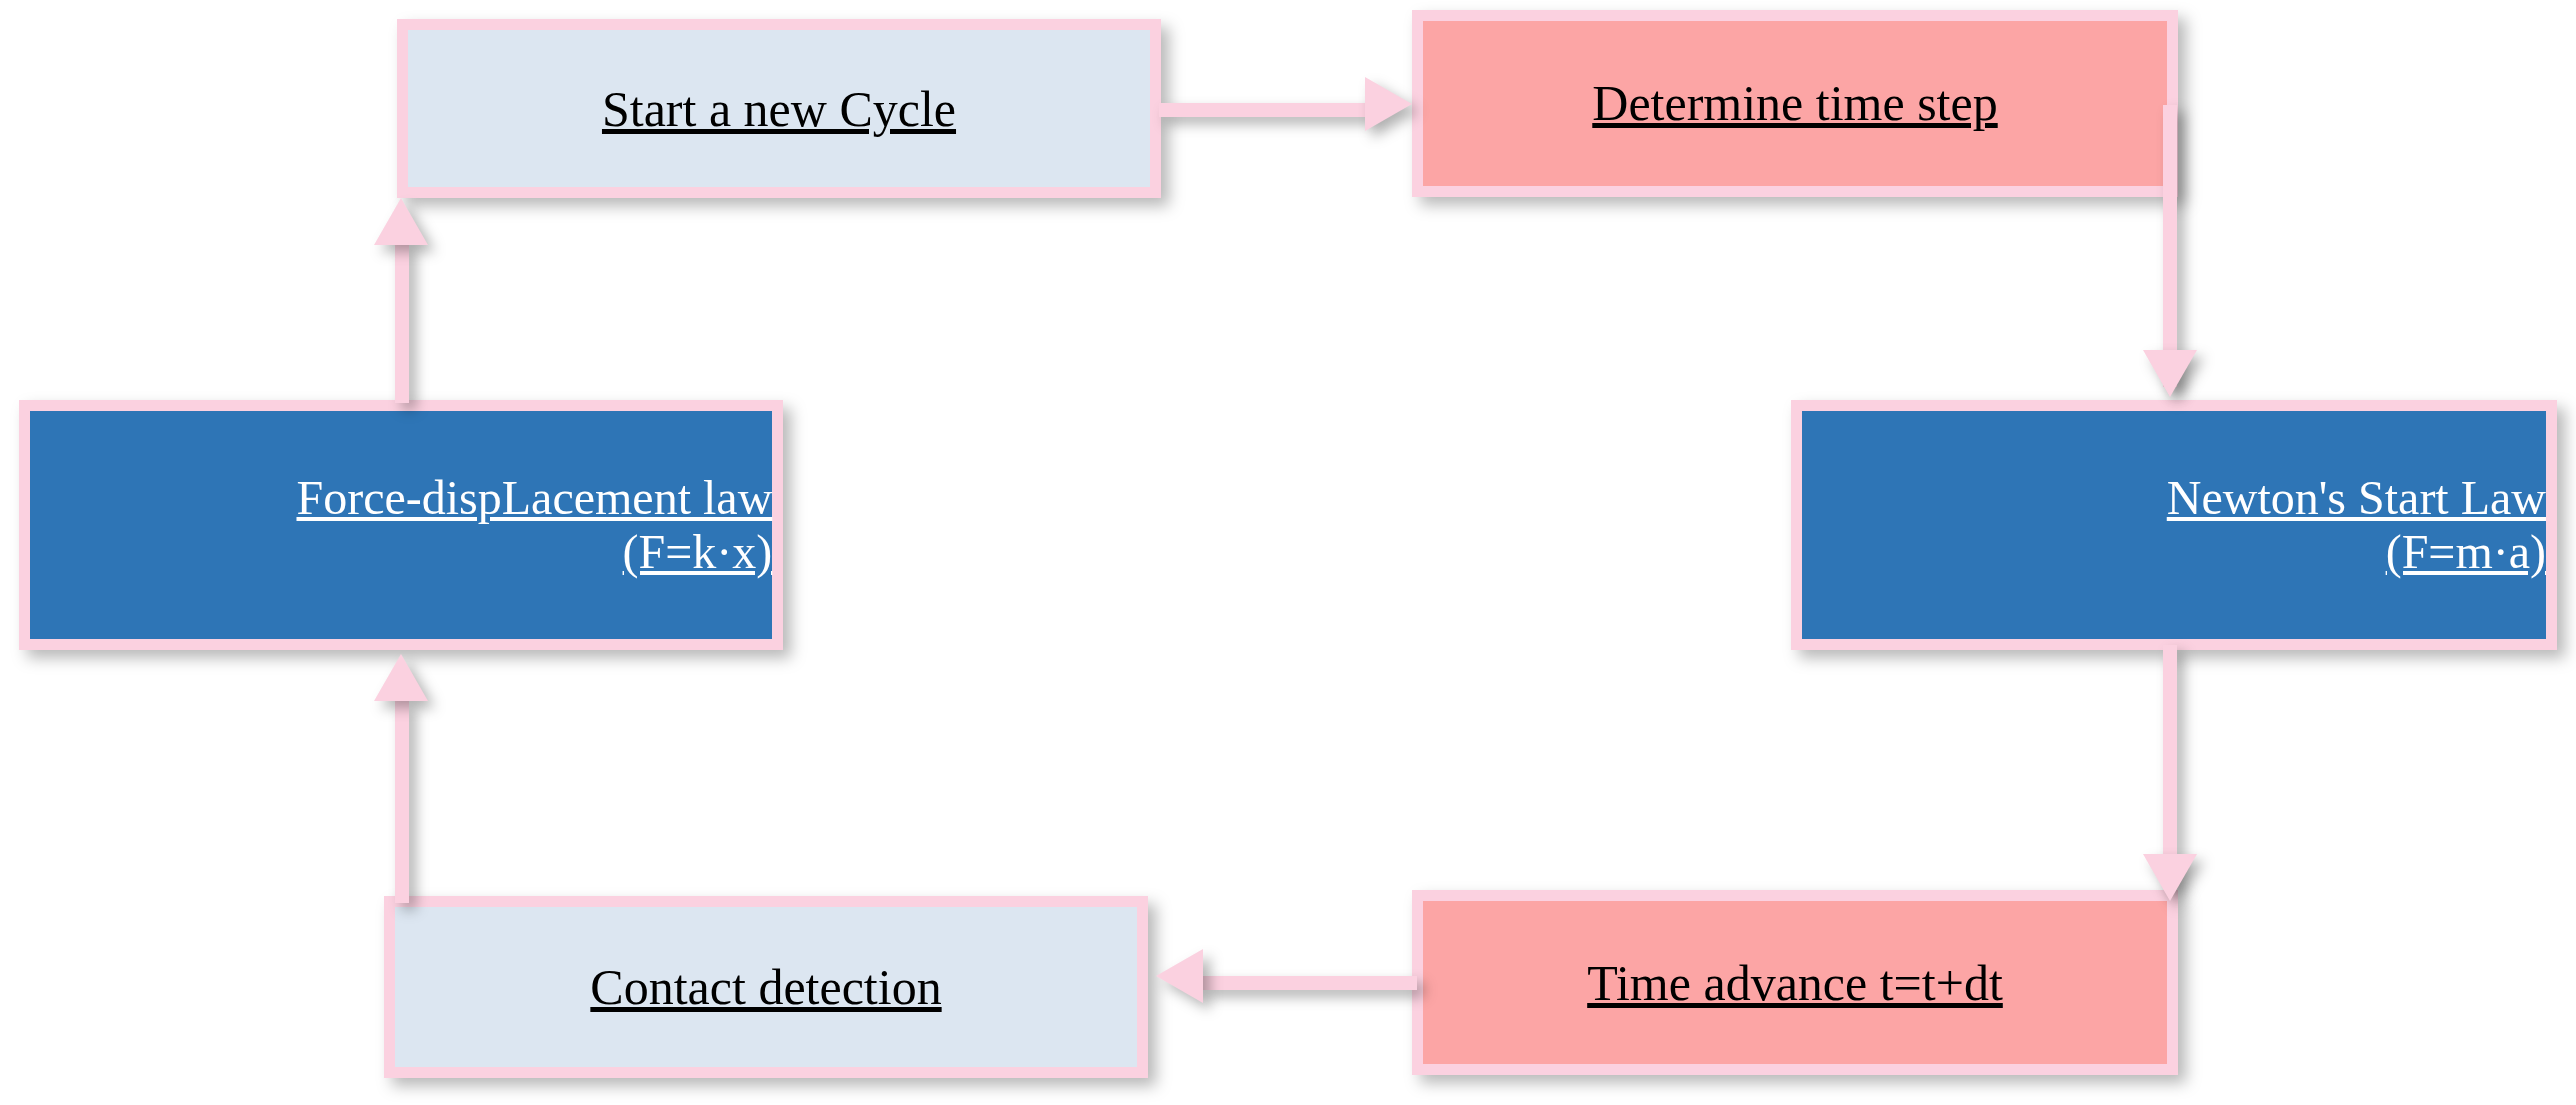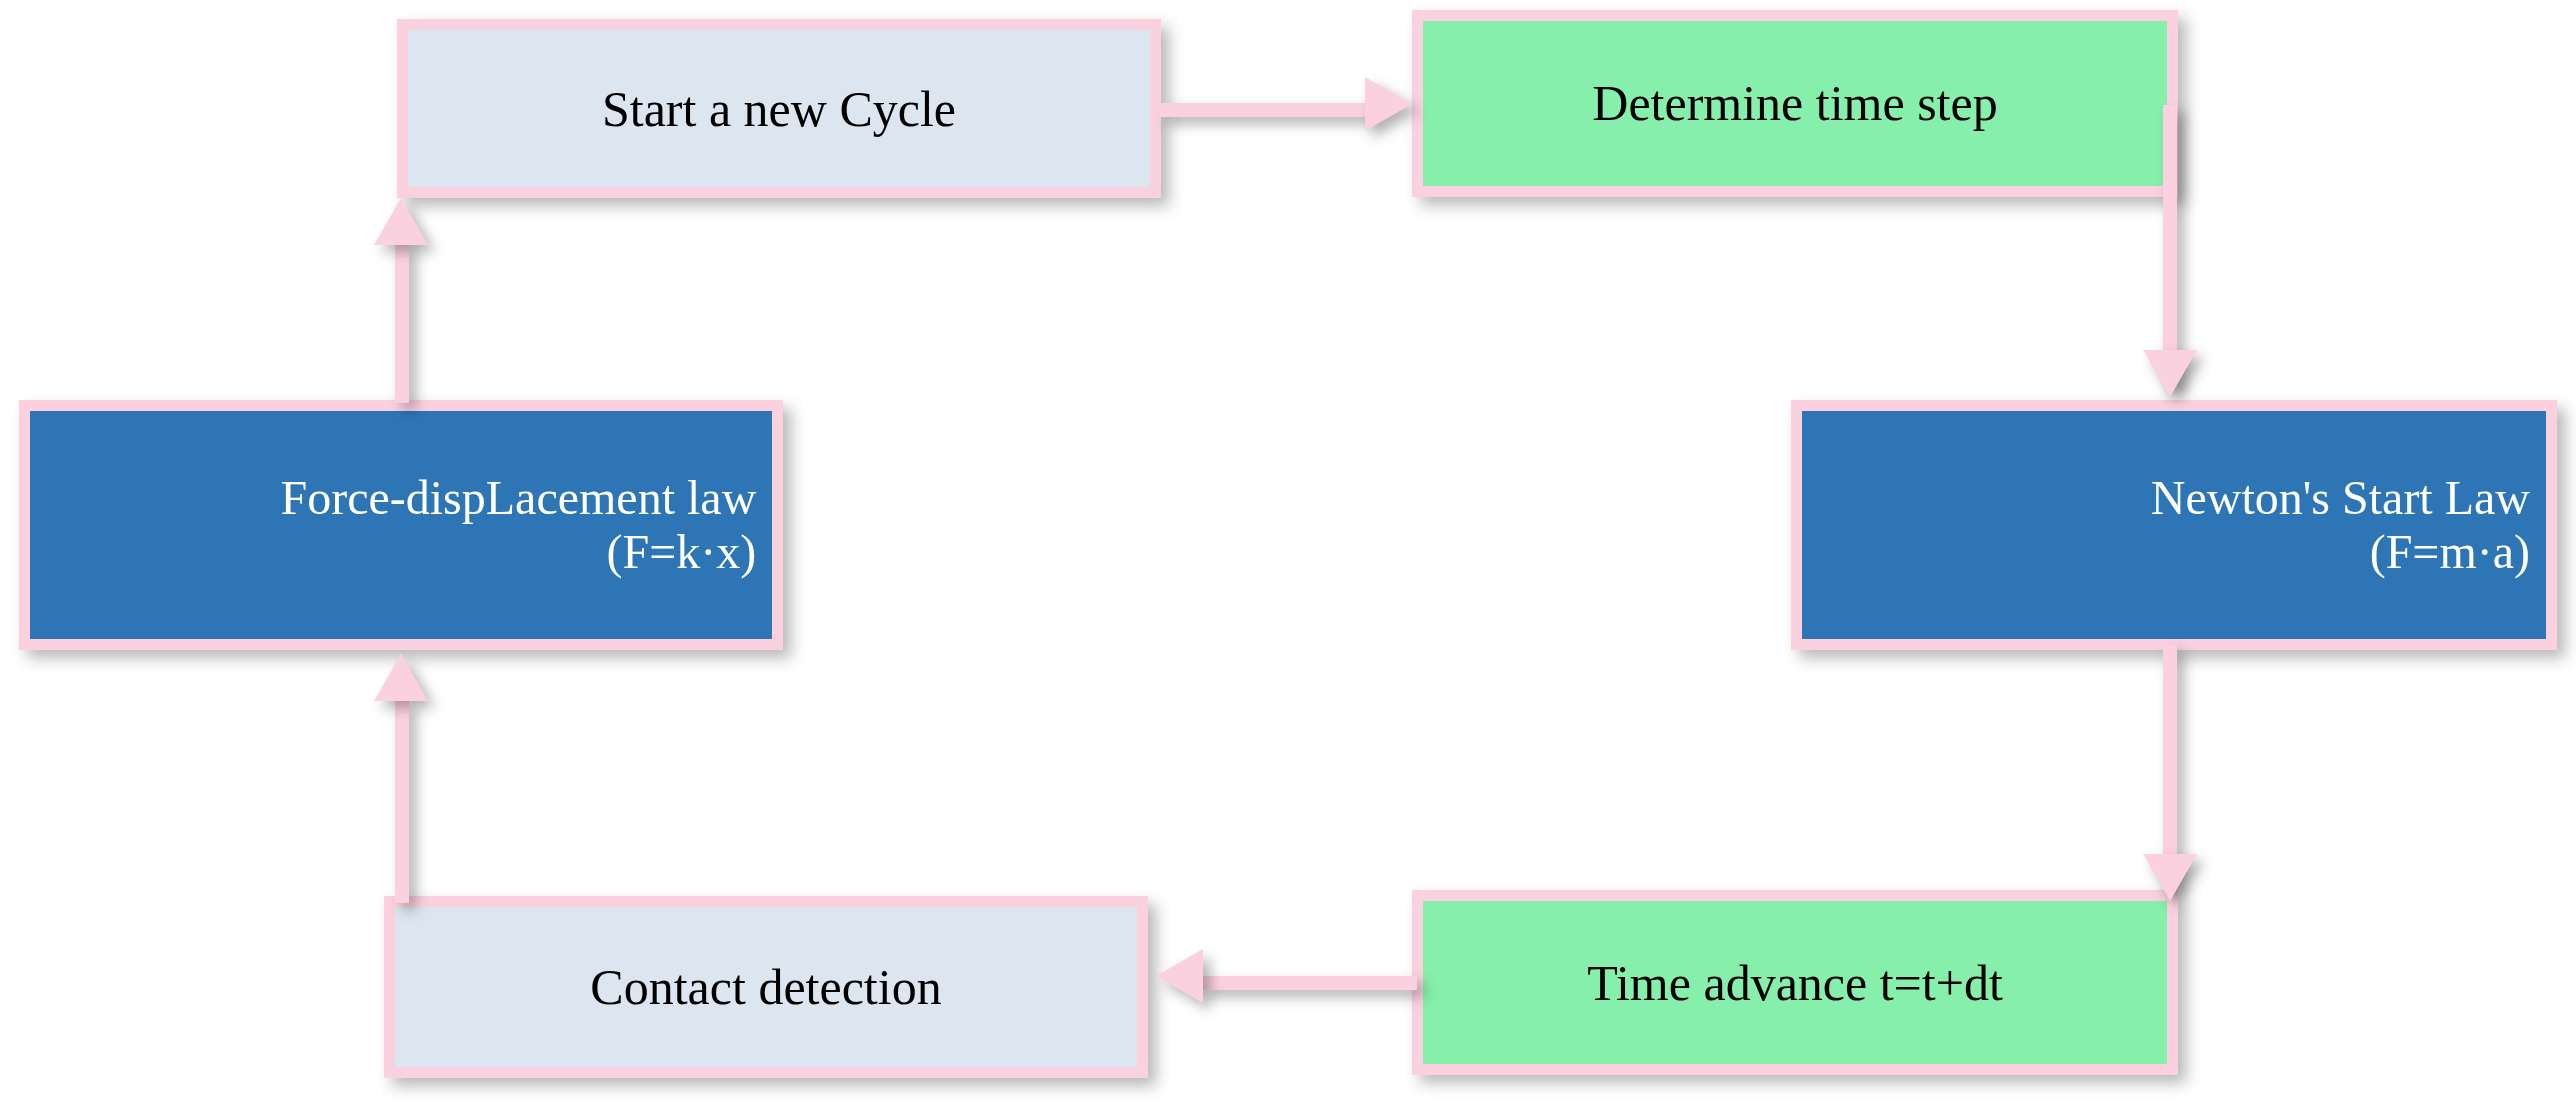--- a/index.html
+++ b/index.html
@@ -26,26 +26,27 @@
     display: flex;
     align-items: center;
     justify-content: center;
     text-align: center;
     line-height: 1.12;
     filter: drop-shadow(8px 8px 7.3px rgba(0,0,0,0.28));
   }
   .node .label {
     display: block;
     width: 100%;
-    padding: 0 16px;
+    padding: 0 0;
     white-space: pre-line;
+    text-decoration: underline;
   }
 
   .node.fill-lightblue { background: #dce6f1; color: #000000; }
-  .node.fill-white      { background: #86efac; color: #000000; }
+  .node.fill-white      { background: #fca5a5; color: #000000; }
   .node.fill-darkblue   { background: #2e75b6; color: #ffffff; }
 
   .fs-big   { font-size: 50px; }
   .fs-med   { font-size: 48px; text-align: right; }
 
   
   #node-start        { left: 397px;  top: 19.3px;   width: 764px;  height: 179px; }
   #node-timestep     { left: 1412px; top: 9.7px;   width: 766px;  height: 187px; }
   #node-newton       { left: 1791px; top: 400px;  width: 766px;  height: 250px; }
   #node-force        { left: 19.3px;   top: 400px;  width: 764px;  height: 250px; }

